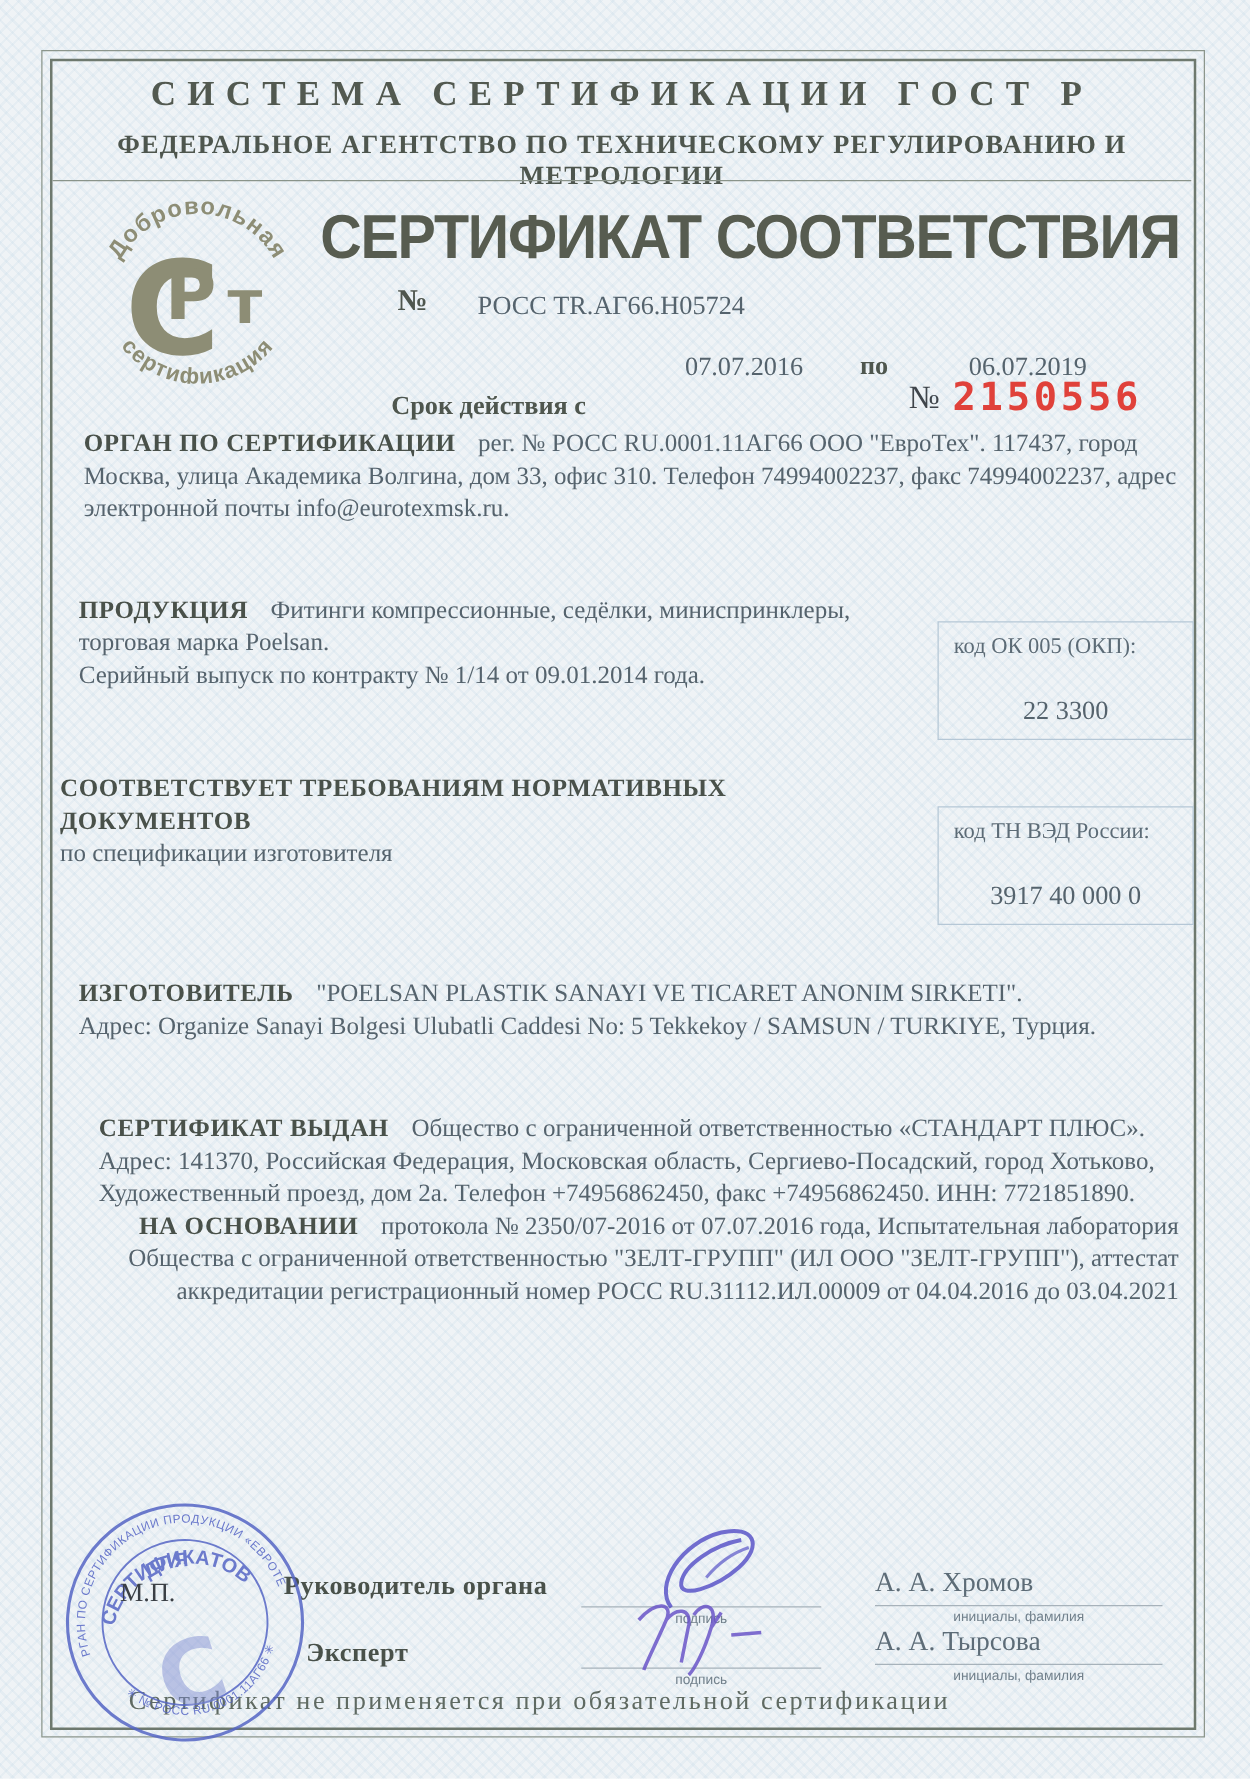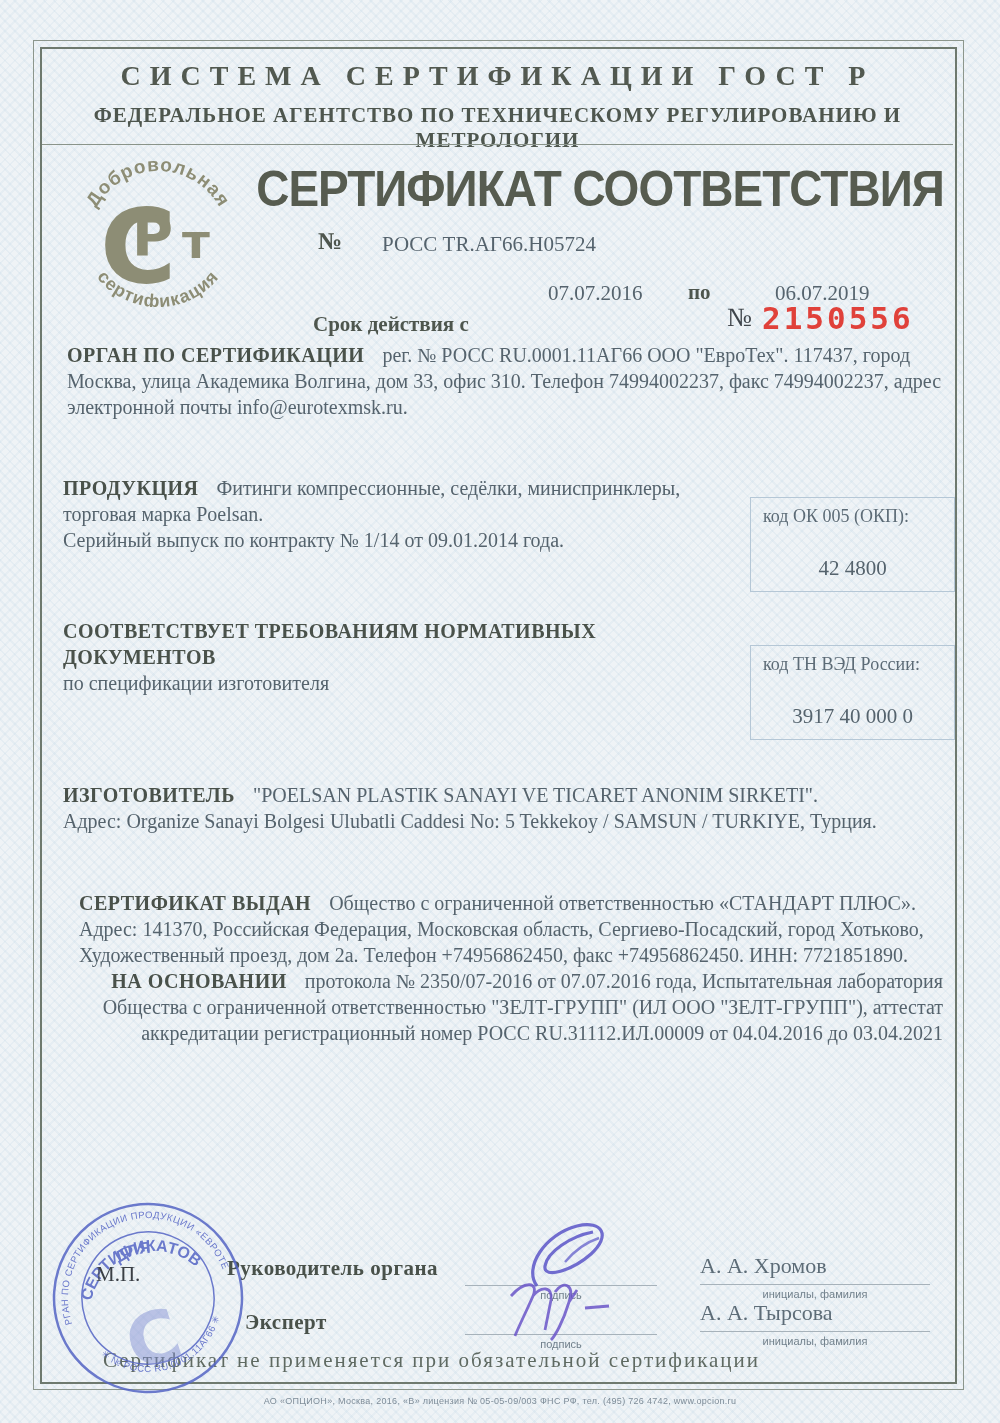--- a/index.html
+++ b/index.html
@@ -123,24 +123,24 @@
   <p class="abs sec" style="left:63px;top:338px;width:885px;margin:4px;">
     <b>ОРГАН ПО СЕРТИФИКАЦИИ</b><span>рег. № РОСС RU.0001.11АГ66 ООО "ЕвроТех". 117437, город Москва, улица Академика Волгина, дом 33, офис 310. Телефон 74994002237, факс 74994002237, адрес электронной почты info@eurotexmsk.ru.</span>
   </p>
 
   <p class="abs sec" style="left:63px;top:475px;width:690px;margin:0;">
     <b>ПРОДУКЦИЯ</b><span>Фитинги компрессионные, седёлки, миниспринклеры, торговая марка Poelsan.</span><br>
     <span>Серийный выпуск по контракту № 1/14 от 09.01.2014 года.</span>
   </p>
   <div class="abs code-box" style="left:750px;top:497px;width:203px;height:93px;">
     <span class="lbl">код ОК 005 (ОКП):</span>
-    <span class="val" style="top:58px;">42 4800</span>
+    <span class="val" style="top:58px;">22 3300</span>
   </div>
 
-  <p class="abs sec" style="left:63px;top:618px;width:680px;margin:0;">
+  <p class="abs sec" style="left:48px;top:618px;width:680px;margin:0;">
     <b>СООТВЕТСТВУЕТ ТРЕБОВАНИЯМ НОРМАТИВНЫХ ДОКУМЕНТОВ</b><br>
     <span>по спецификации изготовителя</span>
   </p>
   <div class="abs code-box" style="left:750px;top:645px;width:203px;height:93px;">
     <span class="lbl">код ТН ВЭД России:</span>
     <span class="val" style="top:58px;">3917 40 000 0</span>
   </div>
 
   <p class="abs sec" style="left:63px;top:782px;width:890px;margin:0;">
     <b>ИЗГОТОВИТЕЛЬ</b><span>"POELSAN PLASTIK SANAYI VE TICARET ANONIM SIRKETI".</span><br>
@@ -201,15 +201,14 @@
 
   <svg class="abs sig-svg" style="left:515px;top:1222px;" width="130" height="72" viewBox="0 0 130 72">
     <path d="M22 64 C 8 46 30 12 62 4 C 88 -2 96 14 76 32 C 58 48 28 58 30 44 C 32 30 56 14 78 10" fill="none" stroke="#5a55c8" stroke-width="3.2" opacity=".85"></path>
     <path d="M50 40 C 60 28 72 20 84 16" fill="none" stroke="#5a55c8" stroke-width="2.4" opacity=".7"></path>
   </svg>
   <svg class="abs sig-svg" style="left:505px;top:1278px;" width="150" height="66" viewBox="0 0 150 66">
     <path d="M6 18 C 20 2 34 4 28 18 C 22 32 12 52 10 58 M28 18 C 36 8 48 8 46 22 L 40 52 M50 14 C 58 2 70 6 64 24 C 58 44 50 58 46 62 M64 24 L 72 12 M80 30 L 104 28" fill="none" stroke="#6a55c8" stroke-width="2.8" opacity=".85"></path>
   </svg>
 
   <div class="abs bottom-note">Сертификат не применяется при обязательной сертификации</div>
-  <div class="abs footer-fine">АО «ОПЦИОН», Москва, 2016, «В»     лицензия № 05-05-09/003 ФНС РФ,  тел. (495) 726 4742, www.opcion.ru</div>
 
 </div>
 
 </body></html>

